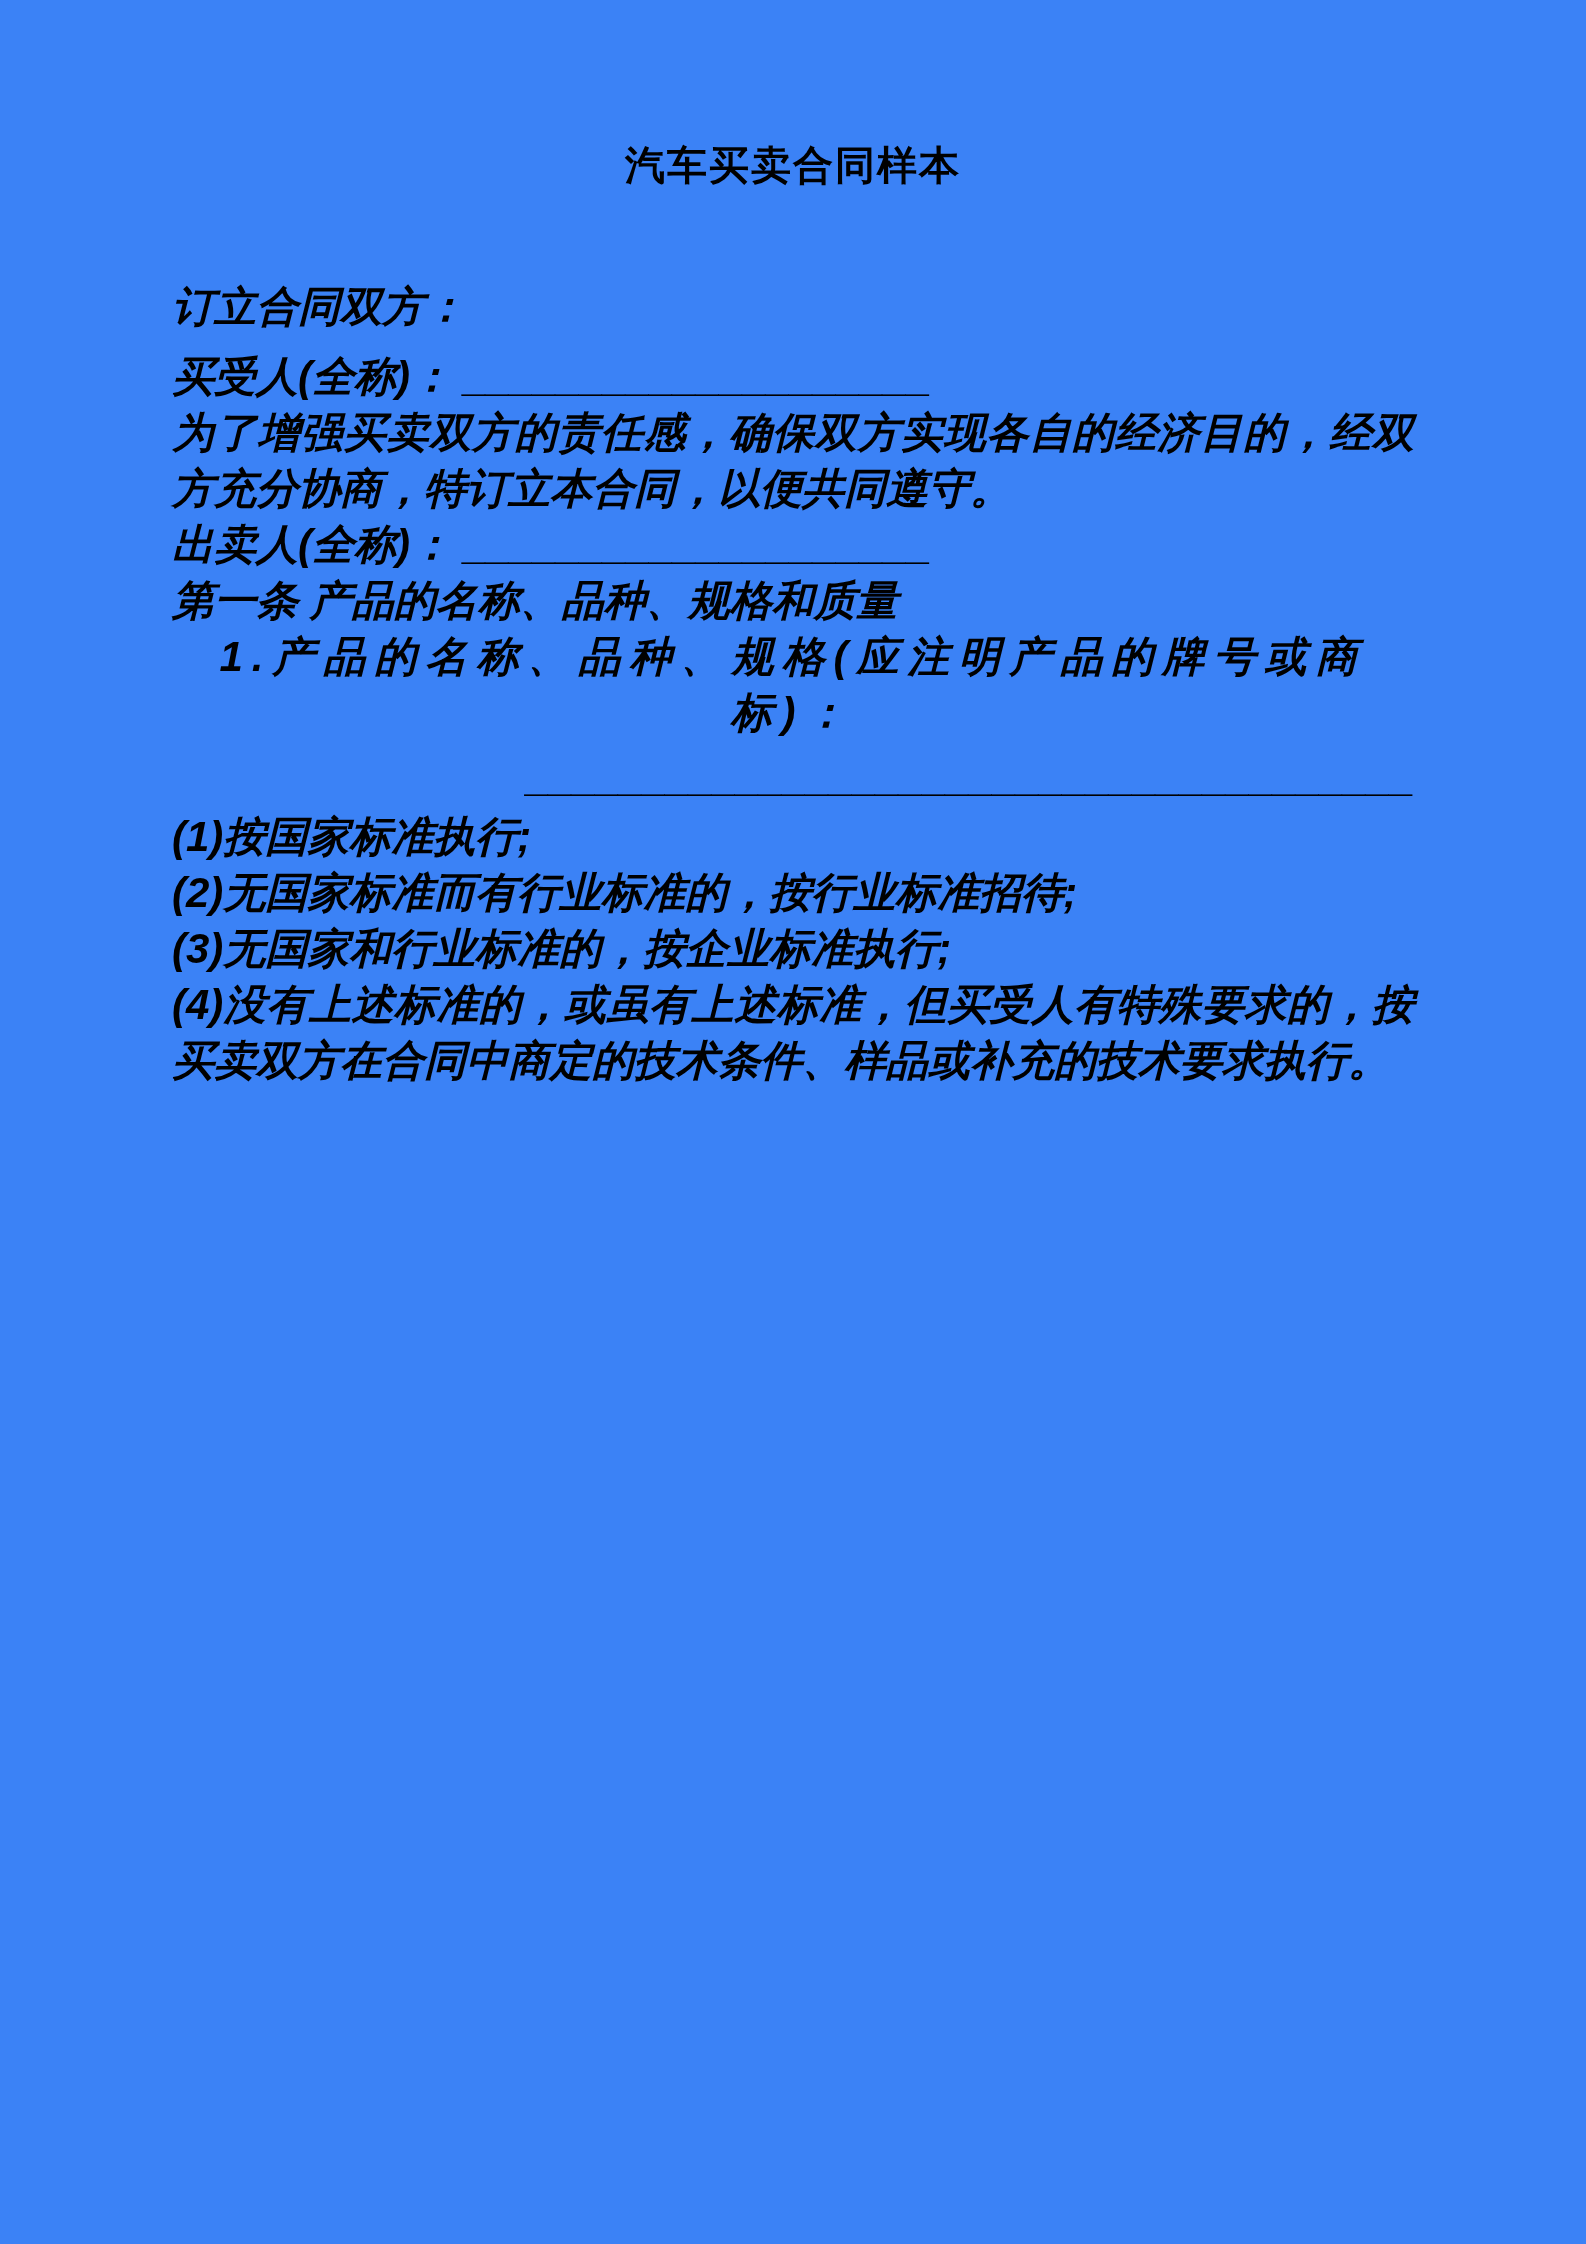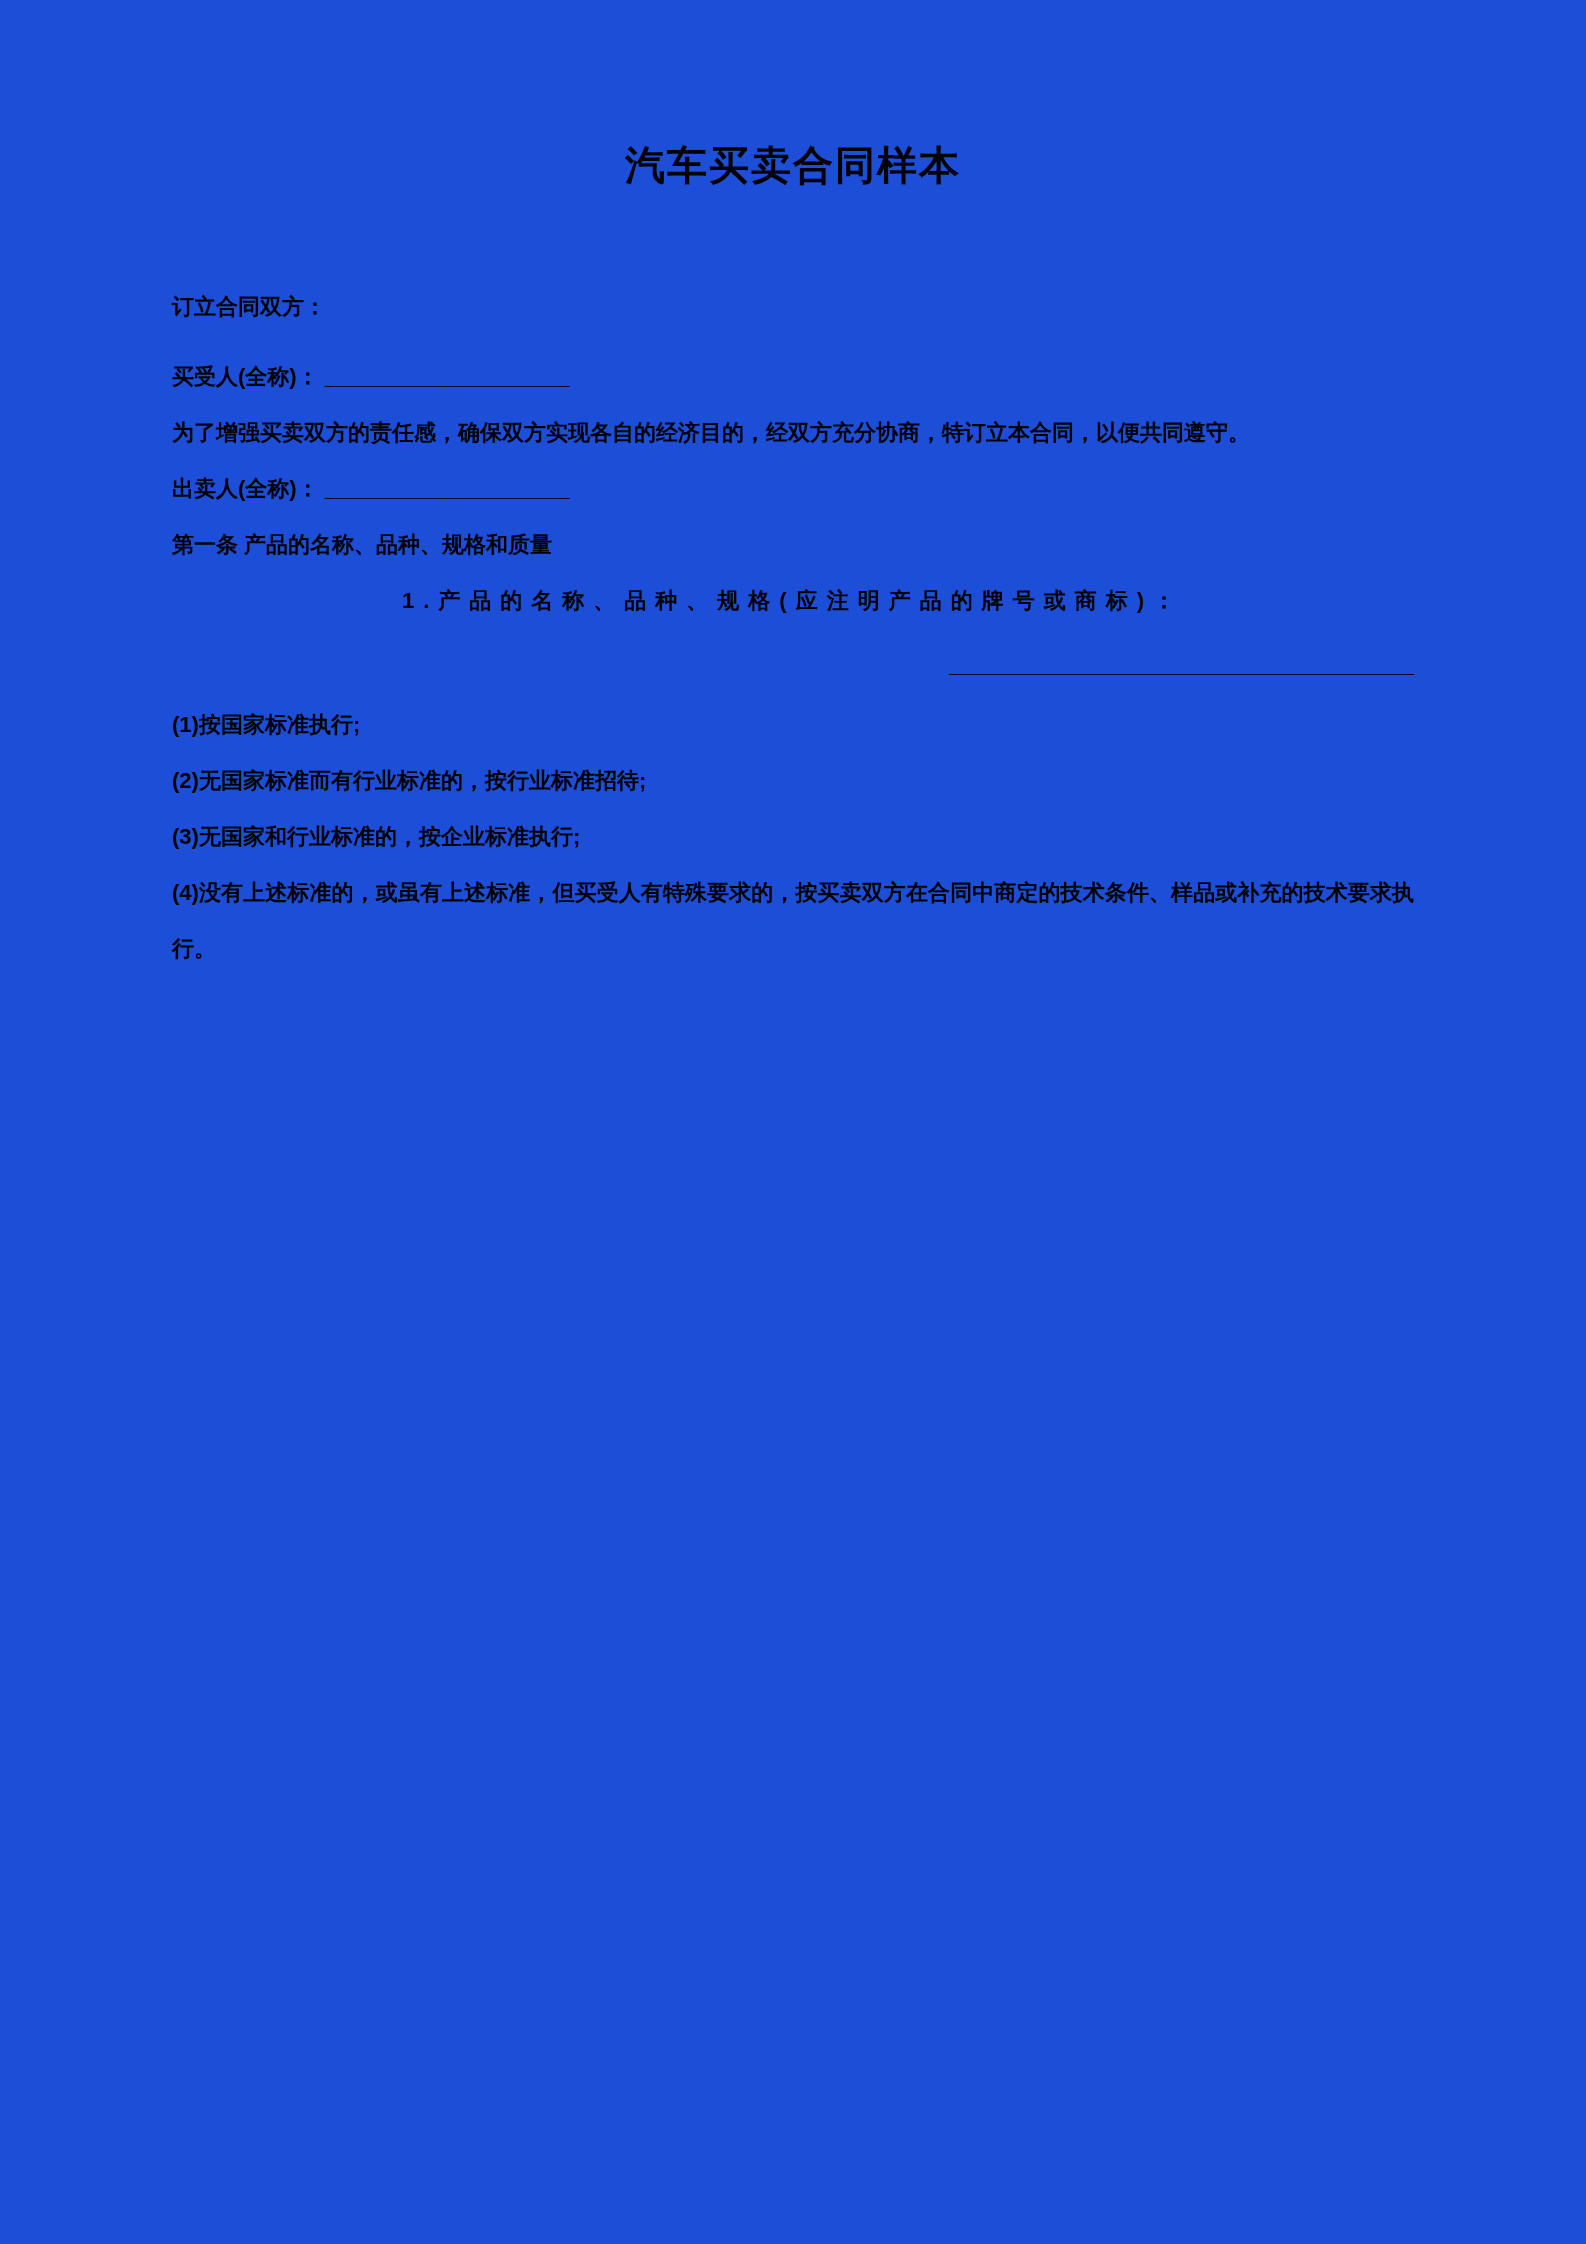--- a/index.html
+++ b/index.html
@@ -5,42 +5,43 @@
   html, body {
     margin: 0;
     padding: 0;
     background: #ffffff;
   }
   .page {
     position: relative;
     width: 1586px;
     height: 2244px;
     margin: 0 auto;
-    background: #1d4ed8;
+    background: #3b82f6;
     font-family: "Liberation Sans", "DejaVu Sans", sans-serif;
     color: #000000;
     box-sizing: border-box;
     padding: 138px 172px 0 172px;
     overflow: hidden;
   }
   .title {
     margin: 0 0 86px 0;
     font-size: 40px;
     font-weight: bold;
     text-align: center;
     letter-spacing: 2px;
   }
   .para {
     margin: 0;
-    font-size: 22px;
+    font-size: 42px;
     font-weight: 600;
     line-height: 56px;
     text-align: justify;
     word-break: break-all;
     overflow-wrap: anywhere;
+    font-style: italic;
   }
   .para.gap-top {
     margin-top: 14px;
   }
   .para.spread {
     letter-spacing: 9px;
     text-align: center;
   }
   .para.indent {
     padding-left: 30px;

